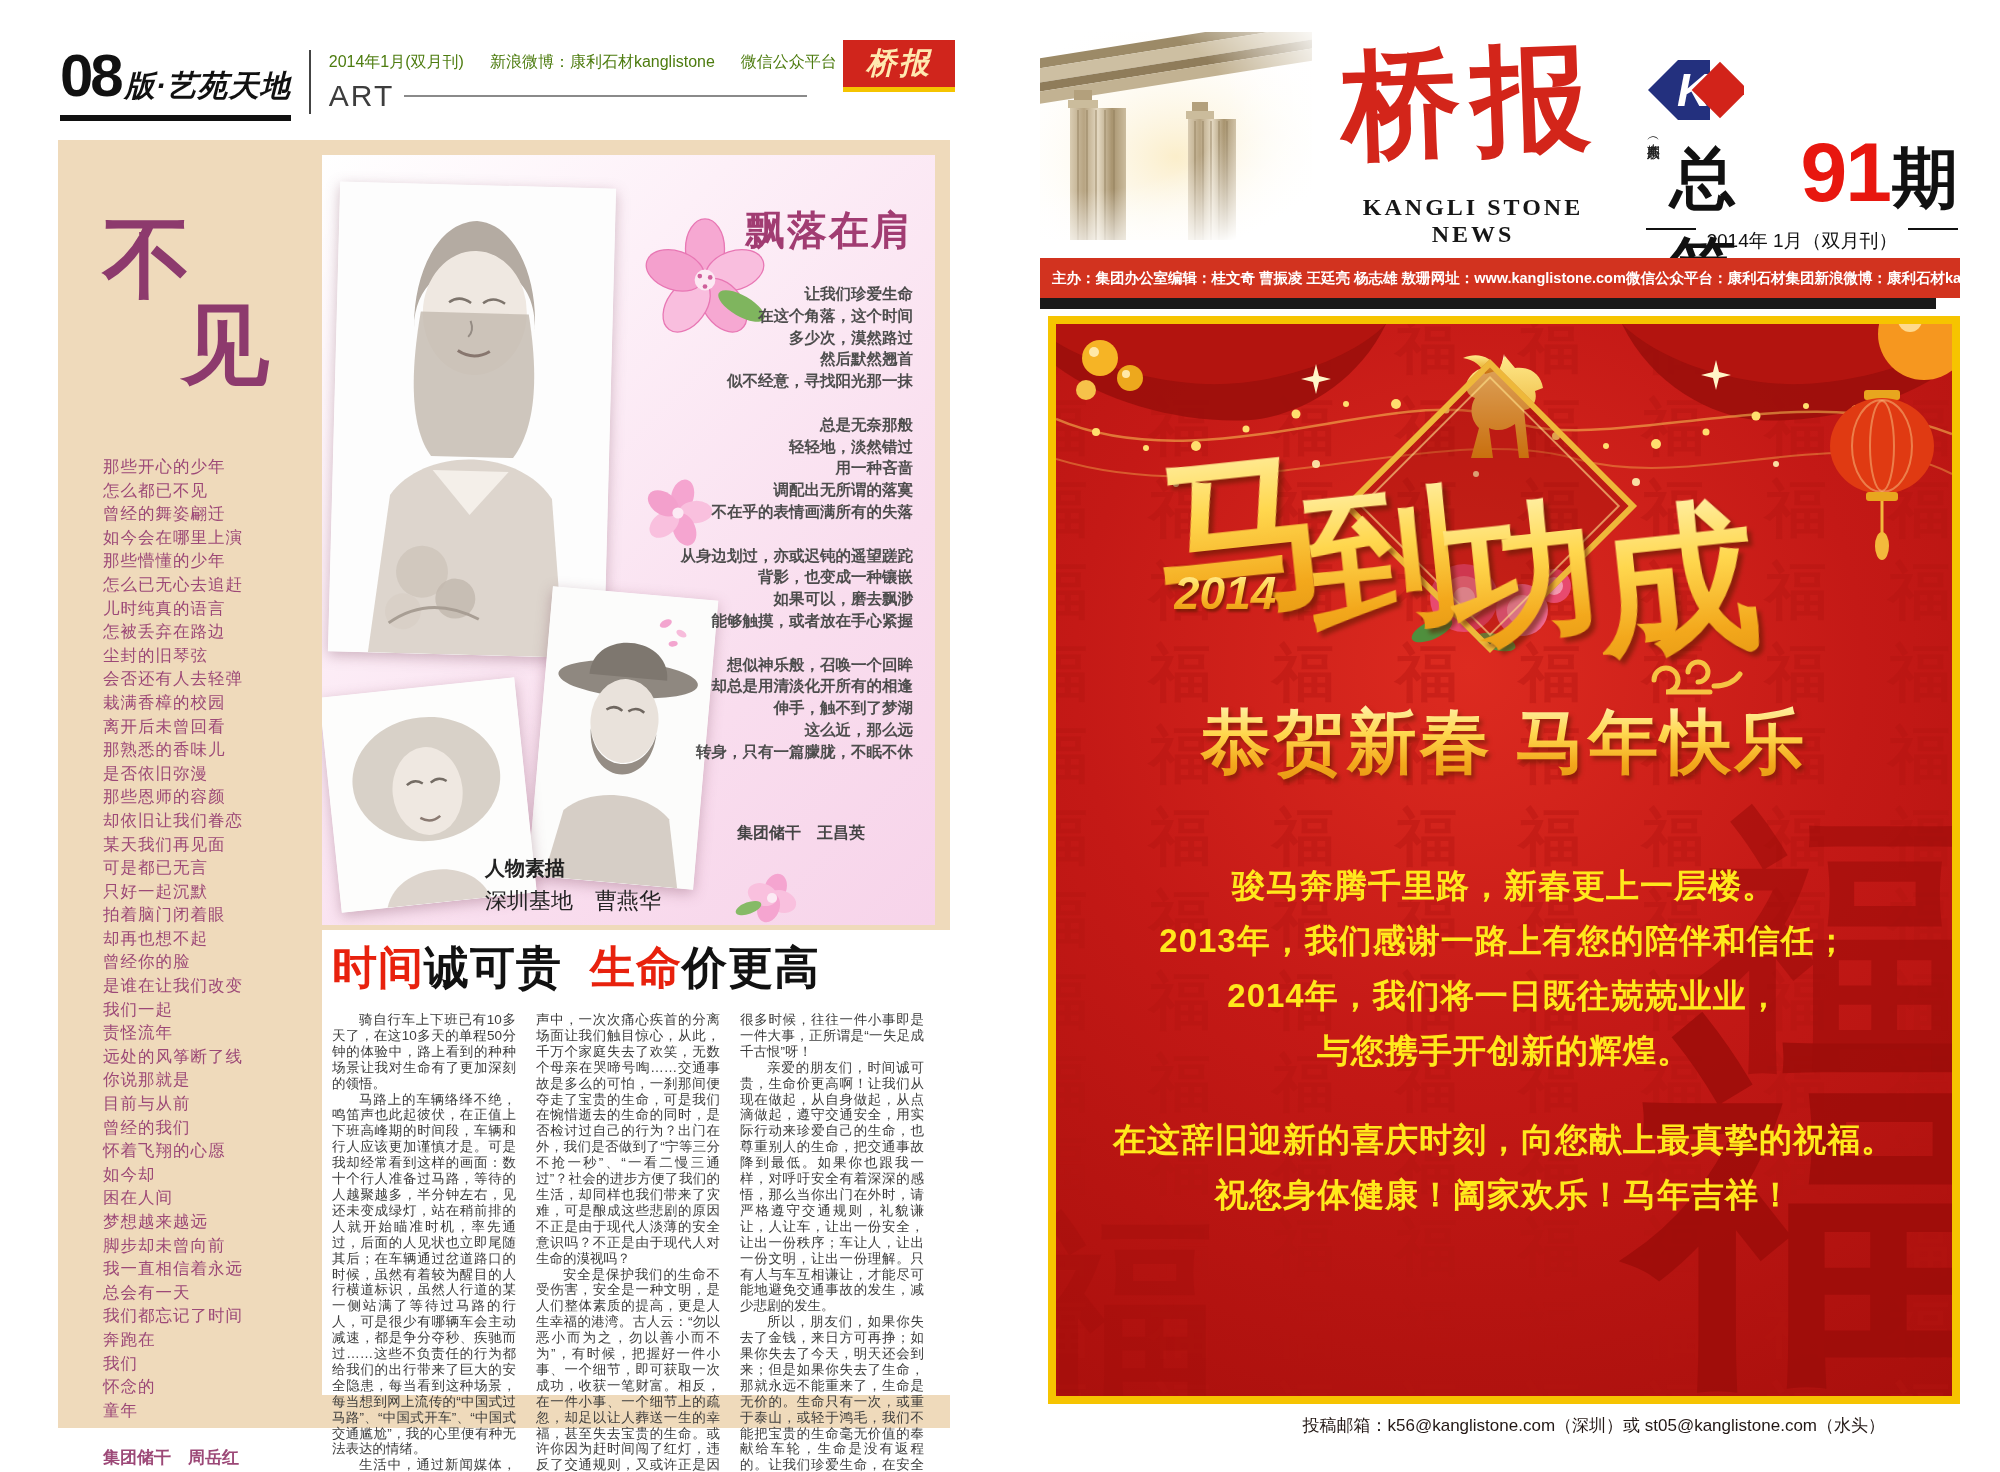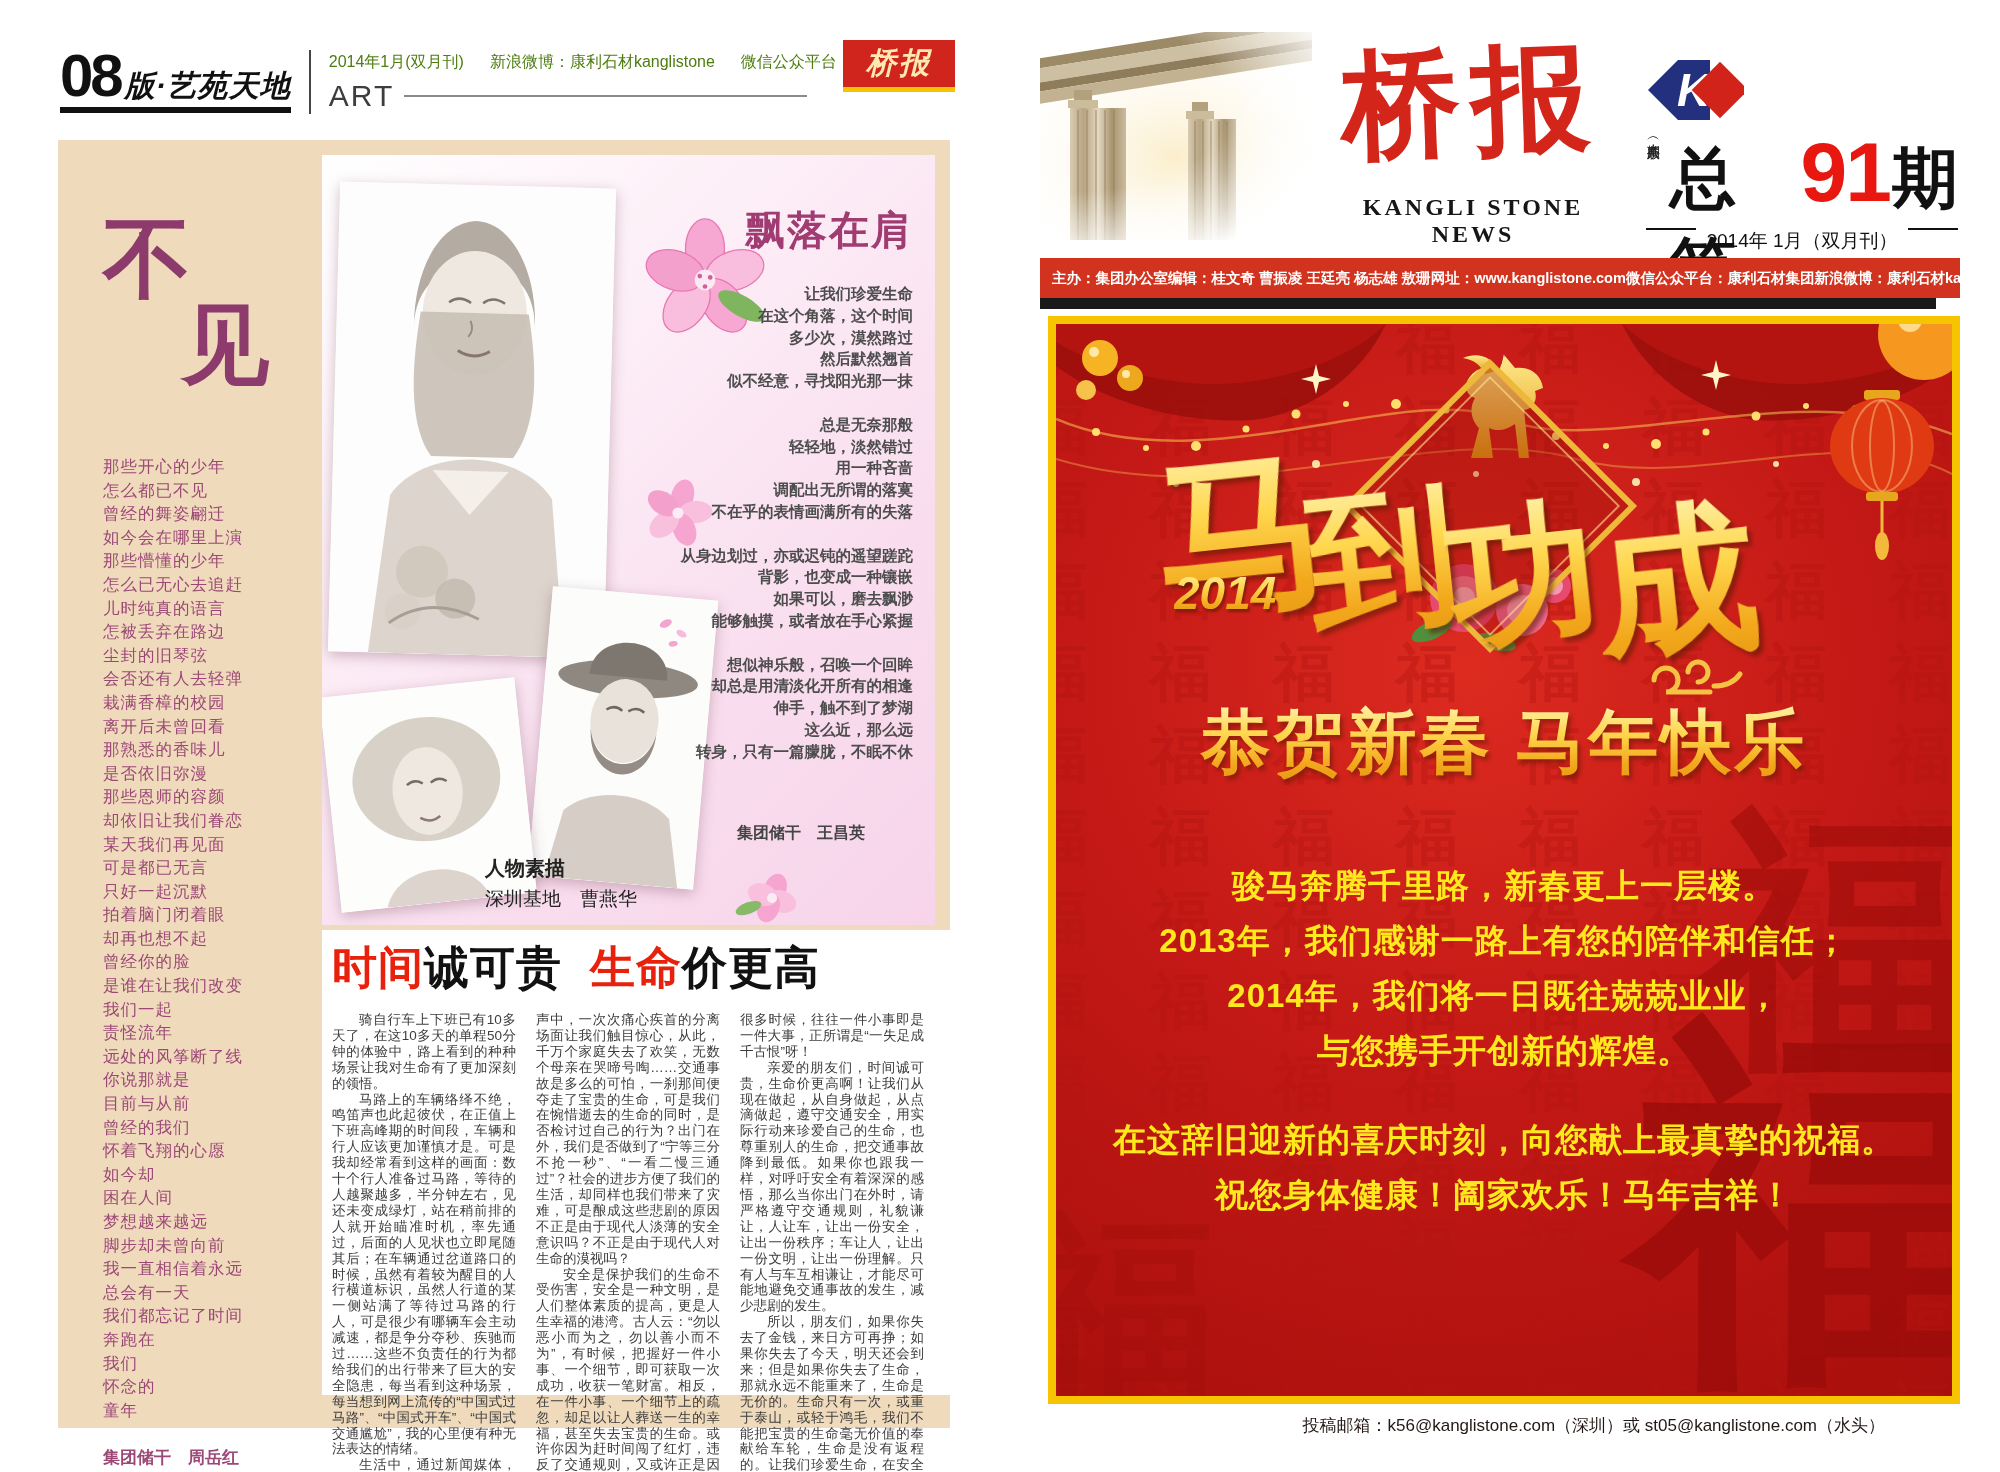--- a/index.html
+++ b/index.html
@@ -2,21 +2,21 @@
 <html><head>
 <meta charset="utf-8">
 <style>
   * { margin:0; padding:0; box-sizing:border-box; }
   html,body { width:2000px; height:1472px; background:#ffffff; }
   body { font-family:"Liberation Sans", sans-serif; position:relative; overflow:hidden; }
   .canvas { position:absolute; left:0; top:0; width:2000px; height:1472px; background:#fff; }
 
   
   .lp-header { position:absolute; left:60px; top:46px; display:flex; align-items:flex-start; }
-  .lp-head-block1 { border-bottom:6px solid #111; display:flex; align-items:baseline; }
+  .lp-head-block1 { border-bottom:6px solid #111; padding-bottom:8px; display:flex; align-items:baseline; }
   .lp-pagenum { font-size:60px; font-weight:900; letter-spacing:-3px; color:#111; line-height:1; }
   .lp-section { font-size:30px; font-weight:800; color:#111; margin-left:4px; letter-spacing:1px;font-style:italic; }
   .lp-head-div { width:2px; height:64px; background:#444; margin:4px 18px 0 18px; }
   .lp-head-right { padding-top:6px; }
   .lp-head-meta { font-size:16px; color:#4d7c0f; display:flex; gap:26px; white-space:nowrap; }
   .lp-art-row { display:flex; align-items:center; margin-top:6px; width:478px; }
   .lp-art { font-size:30px; color:#3d3d3d; letter-spacing:2px; }
   .lp-art-line { flex:1; height:2px; background:#8a8a8a; margin-left:10px; }
   .lp-logo { position:absolute; left:843px; top:40px; width:112px; height:52px; background:#d0251c;
              border-bottom:5px solid #f5c400; color:#ffe9b0; display:flex; align-items:center; justify-content:center;
@@ -41,21 +41,21 @@
   .pl-line { font-size:15.5px; line-height:21.8px; min-height:21.8px; font-weight:600; }
   .pl-author { position:absolute; right:70px; top:668px; font-size:16px; font-weight:700; color:#444; }
   .sk-card { position:absolute; background:#fdfdfd; box-shadow:0 4px 14px rgba(120,70,90,.35); }
   .sk-a { left:12px; top:30px; width:276px; height:470px; transform:rotate(1.5deg); }
   .sk-b { left:218px; top:438px; width:166px; height:290px; transform:rotate(5deg); }
   .sk-c { left:8px; top:532px; width:196px; height:216px; transform:rotate(-6deg); }
   .sk-card svg { width:100%; height:100%; display:block; }
   .flower { position:absolute; }
   .caption { position:absolute; left:163px; top:700px; color:#222; }
   .caption .c1 { font-size:20px; font-weight:800; }
-  .caption .c2 { font-size:19px; margin-top:4px; }
+  .caption .c2 { font-size:22px; margin-top:4px; }
 
   
   .article { position:absolute; left:264px; top:790px; width:686px; height:465px; background:#fff; padding:8px 10px 0 10px; }
   .art-title { font-size:45px; font-weight:900; letter-spacing:1px; color:#111; white-space:nowrap; }
   .art-title .red { color:#e8210d; }
   .art-title .gap { display:inline-block; width:28px; }
   .art-cols { display:flex; gap:20px; margin-top:14px; }
   .art-col { width:184px; font-size:13.5px; line-height:15.9px; text-align:justify; color:#3c3c3c; }
   .art-col p.ind { text-indent:2em; }
   .art-col p.cont { text-indent:0; }

